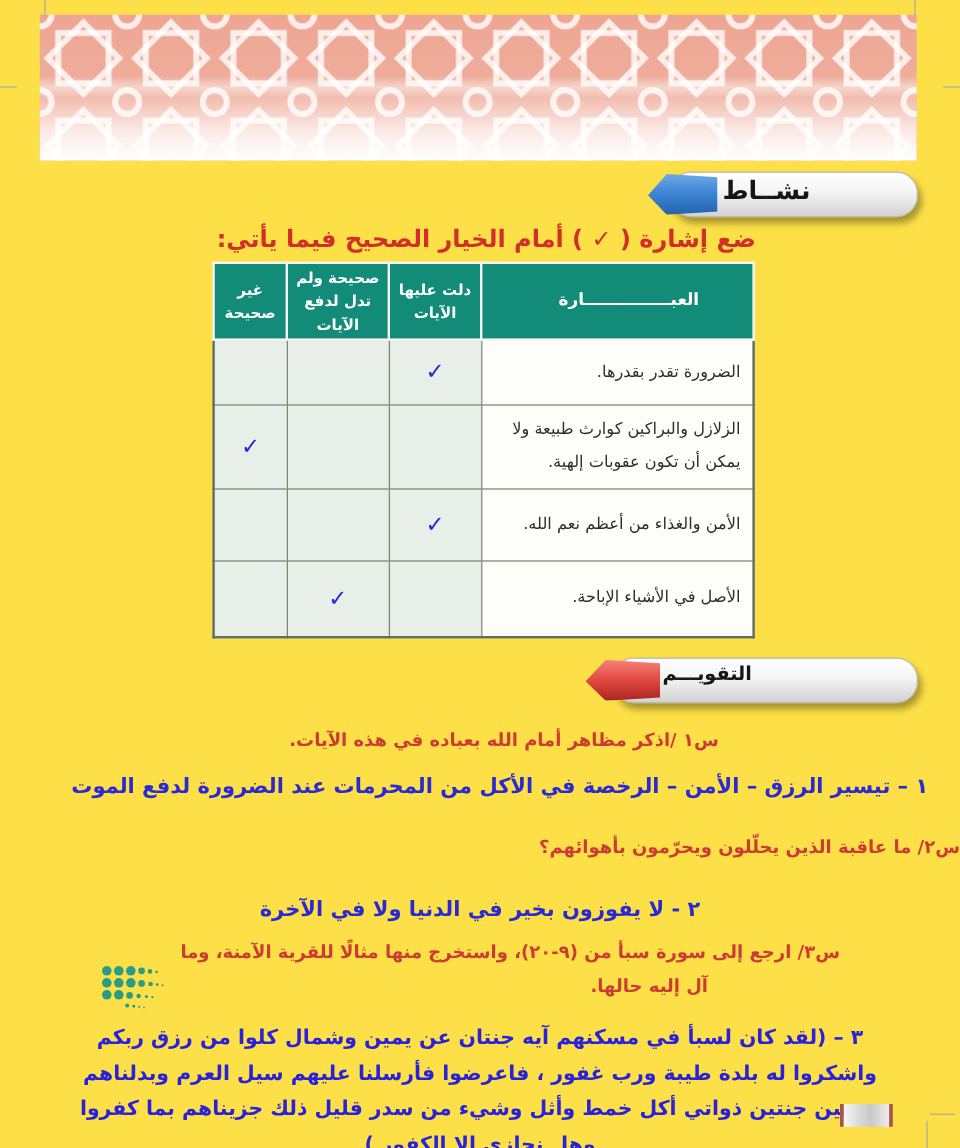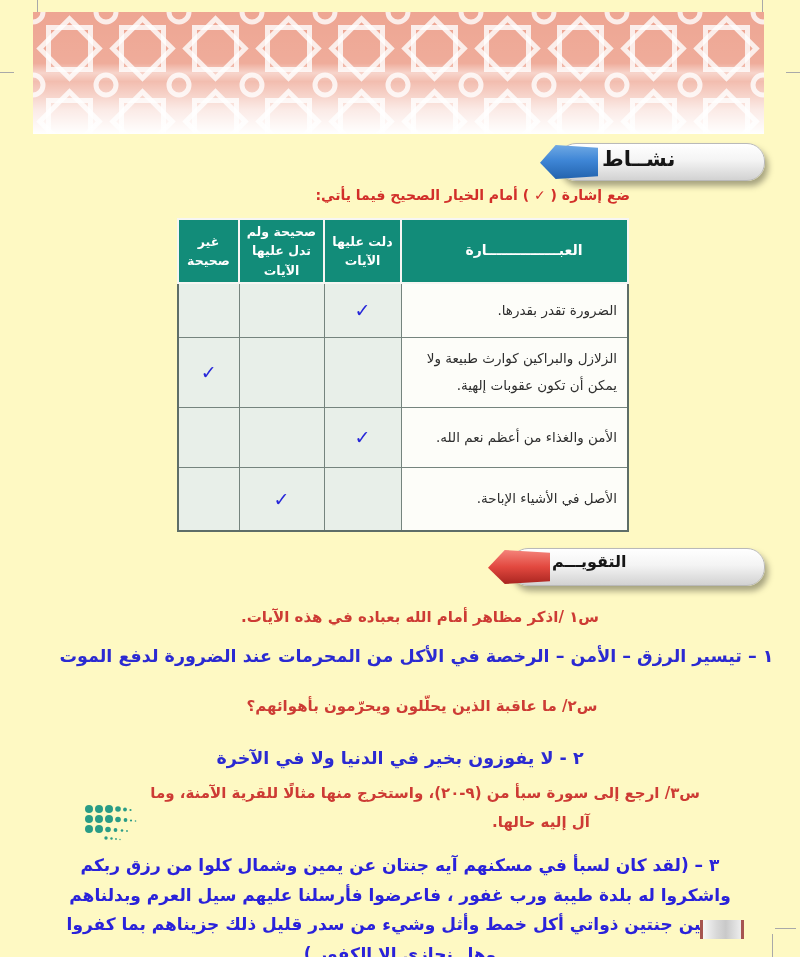--- a/index.html
+++ b/index.html
@@ -1,17 +1,17 @@
 <!DOCTYPE html>
 <html lang="ar"><head>
 <meta charset="utf-8">
 <style>
   html,body{margin:0;padding:0;background:#ffffff;}
   .page{
-    position:relative;width:800px;height:957px;background:#fef9c3;overflow:hidden;
+    position:relative;width:800px;height:957px;background:#fde047;overflow:hidden;
     font-family:"DejaVu Sans",sans-serif;
   }
   
   .crop{position:absolute;background:#a9a9a9;}
   
   .band{position:absolute;left:33px;top:12px;width:731px;height:122px;}
   
   .banner{position:absolute;height:50px;}
   .banner .pill{
     position:absolute;top:5px;height:36px;border-radius:18px;
@@ -23,21 +23,21 @@
     position:absolute;top:9px;font-weight:bold;font-size:21px;color:#161616;
     direction:rtl;white-space:nowrap;
   }
   .arrow{position:absolute;top:7px;width:58px;height:34px;
     clip-path:polygon(100% 8%,27% 0%,0% 52%,27% 100%,100% 92%);}
   .arrow.blue{background:linear-gradient(180deg,#6fa9e4 0%,#3f86d6 45%,#2363ae 100%);}
   .arrow.red{background:linear-gradient(180deg,#f4837a 0%,#e2483f 50%,#a92520 100%);}
   
   .instruction{
     position:absolute;top:187px;right:170px;direction:rtl;white-space:nowrap;
-    color:#d22f2a;font-weight:bold;font-size:14px;
+    color:#d22f2a;font-weight:bold;font-size:20px;
   }
   
   .qtable{
     position:absolute;left:177px;top:218px;width:450px;border-collapse:collapse;
     direction:rtl;table-layout:fixed;border:2px solid #5e6e68;
   }
   .qtable th{
     background:#128c79;color:#ffffff;font-weight:bold;font-size:12.5px;
     border:2px solid #f6f6f3;text-align:center;vertical-align:middle;
     line-height:1.55;padding:2px 1px;
@@ -116,21 +116,21 @@
     <colgroup>
       <col style="width:227px">
         <col style="width:77px">
         <col style="width:85px">
         <col style="width:61px">
     </colgroup>
     <tbody>
         <tr style="height:54px;">
       <th class="stmt-h">العبـــــــــــــــارة</th>
       <th>دلت عليها الآيات</th>
-      <th>صحيحة ولم تدل عليها الآيات</th>
+      <th>صحيحة ولم تدل لدفع الآيات</th>
       <th>غير صحيحة</th>
     </tr>
     <tr style="height:54px;">
       <td class="stmt">الضرورة تقدر بقدرها.</td>
       <td class="chk"><span class="mark">✓</span></td>
       <td class="chk"><span class="mark"></span></td>
       <td class="chk"><span class="mark"></span></td>
     </tr>
     <tr style="height:70px;">
       <td class="stmt">الزلازل والبراكين كوارث طبيعة ولا يمكن أن تكون عقوبات إلهية.</td>
@@ -154,21 +154,21 @@
     </table>
 
   <div class="banner" style="left:488px;top:543px;width:277px;">
     <div class="pill" style="left:22px;right:0;"></div>
     <span class="label" style="left:64px;font-size:16px;">التقويـــم</span>
     <div class="arrow red" style="left:0;width:62px;"></div>
   </div>
 
   <div class="qline" style="top:608px;left:40px;right:0;text-align:center;">س١ /اذكر مظاهر أمام الله بعباده في هذه الآيات.</div>
   <div class="aline" style="top:646px;margin-left:33px;">١ – تيسير الرزق – الأمن – الرخصة في الأكل من المحرمات عند الضرورة لدفع الموت</div>
-  <div class="qline" style="top:697px;left:44px;right:0;text-align:center;">س٢/ ما عاقبة الذين يحلّلون ويحرّمون بأهوائهم؟</div>
+  <div class="qline" style="top:697px;left:44px;right:0;text-align:right;">س٢/ ما عاقبة الذين يحلّلون ويحرّمون بأهوائهم؟</div>
   <div class="aline" style="top:748px;">٢ - لا يفوزون بخير في الدنيا ولا في الآخرة</div>
   <div class="qline" style="top:784px;right:100px;">س٣/ ارجع إلى سورة سبأ من (٩-٢٠)، واستخرج منها مثالًا للقرية الآمنة، وما</div>
   <div class="qline" style="top:813px;right:210px;">آل إليه حالها.</div>
 
   <svg class="dots" width="58" height="42" viewBox="0 0 58 42">
     <g fill="#2a9c86">
       <circle cx="7" cy="7" r="4"></circle>
         <circle cx="17" cy="7" r="4"></circle>
         <circle cx="27" cy="7" r="4"></circle>
       <circle cx="36" cy="7" r="2.8"></circle>

